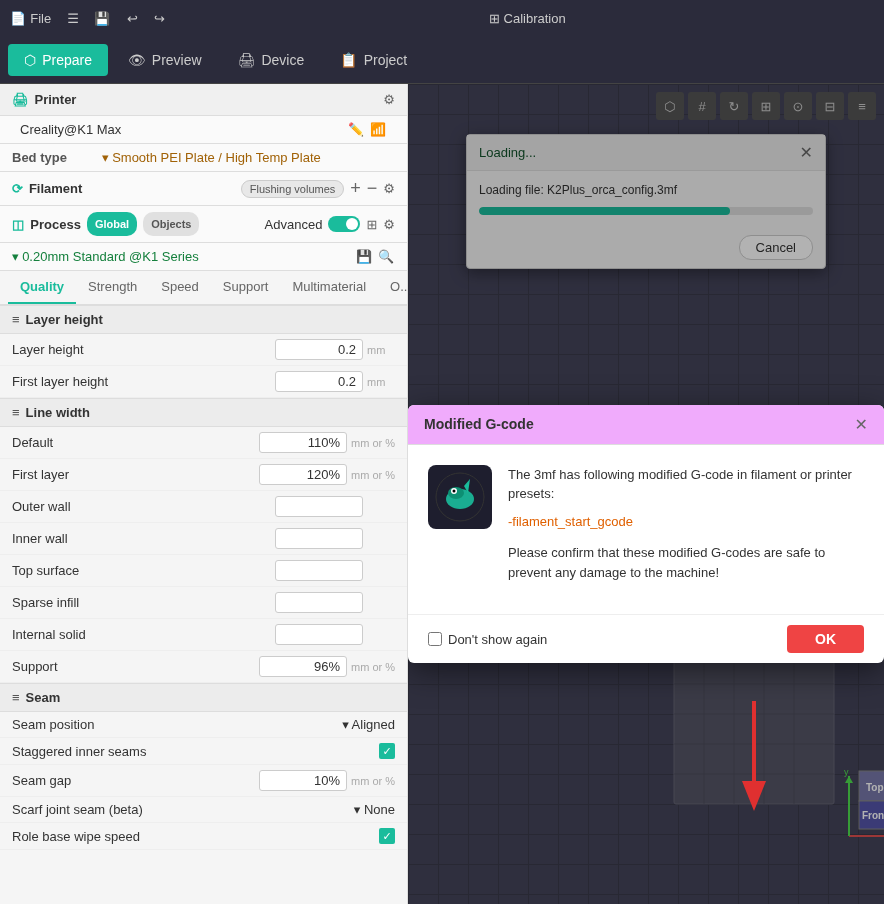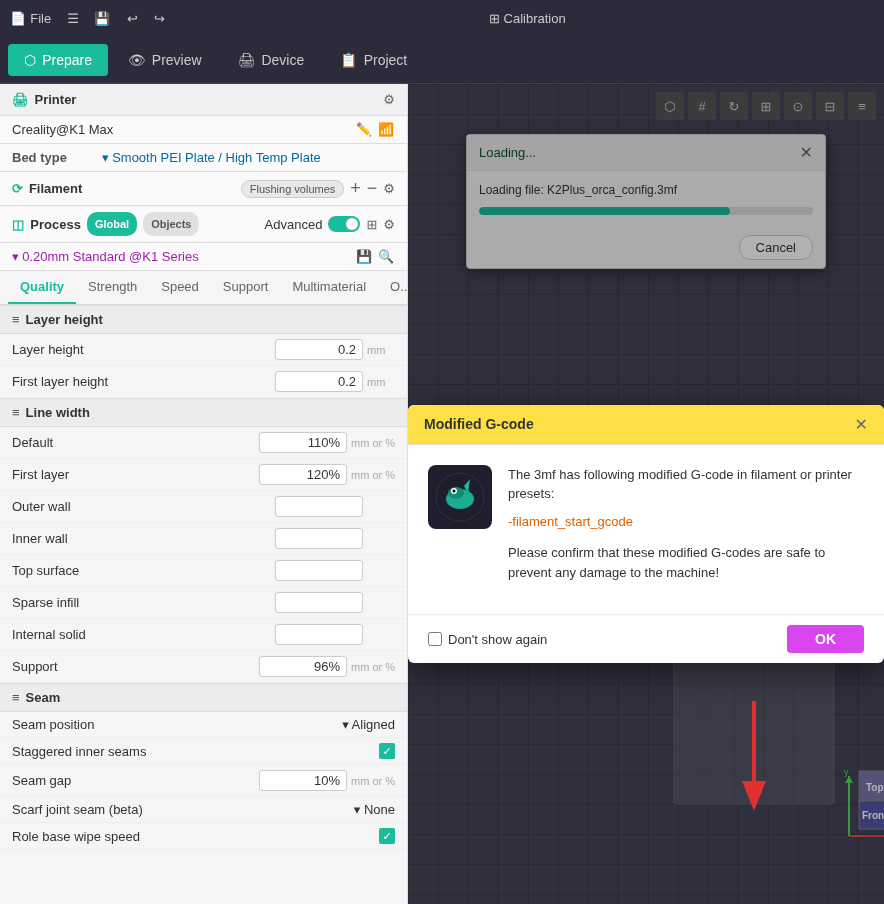--- a/index.html
+++ b/index.html
@@ -65,21 +65,21 @@
       justify-content: space-between;
       padding: 8px 12px;
       background: #f0f0f0;
       border-bottom: 1px solid #ddd;
     }
     .section-title {
       display: flex; align-items: center; gap: 6px;
       font-weight: 600; color: #333; font-size: 13px;
     }
     .printer-device {
-      padding: 6px 12px;
+      padding: 6px 20px;
       display: flex;
       align-items: center;
       justify-content: space-between;
       border-bottom: 1px solid #ddd;
       background: #fafafa;
     }
     .printer-name { color: #333; font-size: 13px; }
     .bed-type-row {
       padding: 6px 12px;
       display: flex;
@@ -150,21 +150,21 @@
 
     
     .profile-row {
       padding: 6px 12px;
       display: flex;
       align-items: center;
       justify-content: space-between;
       border-bottom: 1px solid #ddd;
       background: #fafafa;
     }
-    .profile-name { color: #a21caf; font-size: 13px; }
+    .profile-name { color: #15803d; font-size: 13px; }
 
     
     .tabs-row {
       display: flex;
       gap: 0;
       border-bottom: 1px solid #ddd;
       background: #f5f5f5;
       padding: 0 8px;
     }
     .tab-item {
@@ -342,21 +342,21 @@
       background: #fff;
       border-radius: 6px;
       box-shadow: 0 8px 32px rgba(0,0,0,0.5);
       overflow: hidden;
       position: relative;
       top: 40px;
     }
     .modal-header {
       display: flex; align-items: center; justify-content: space-between;
       padding: 10px 16px;
-      background: #fde047;
+      background: #f0abfc;
       border-bottom: 1px solid #ddd;
     }
     .modal-title { font-size: 14px; font-weight: 600; color: #333; }
     .modal-body {
       display: flex;
       padding: 20px;
       gap: 16px;
       align-items: flex-start;
     }
     .modal-icon {
@@ -374,21 +374,21 @@
     .modal-footer {
       display: flex; align-items: center; justify-content: space-between;
       padding: 10px 20px;
       border-top: 1px solid #eee;
     }
     .dont-show-row { display: flex; align-items: center; gap: 6px; }
     .dont-show-checkbox { width: 14px; height: 14px; cursor: pointer; }
     .dont-show-label { font-size: 13px; color: #333; }
     .ok-btn {
       padding: 6px 28px;
-      background: #d946ef;
+      background: #ef4444;
       color: #fff;
       border: none;
       border-radius: 4px;
       font-size: 14px;
       font-weight: 600;
       cursor: pointer;
     }
 
     
     .viewport-bg {
@@ -469,21 +469,21 @@
     <div class="printer-device">
       <span class="printer-name">Creality@K1 Max</span>
       <div class="icon-row">
         <span style="color:#666;cursor:pointer">✏️</span>
         <span style="color:#666">📶</span>
       </div>
     </div>
 
     <div class="bed-type-row">
       <span style="font-weight:600;min-width:70px">Bed type</span>
-      <span style="color:#0369a1;cursor:pointer">▾ <span>Smooth PEI Plate / High Temp Plate</span></span>
+      <span style="color:#a16207;cursor:pointer">▾ <span>Smooth PEI Plate / High Temp Plate</span></span>
     </div>
 
     <div class="filament-row">
       <div class="filament-label">
         <span style="color:#1abc9c">⟳</span>
         <span>Filament</span>
       </div>
       <div class="icon-row">
         <button class="flushing-btn">Flushing volumes</button>
         <span style="color:#666;cursor:pointer;font-size:18px">+</span>

